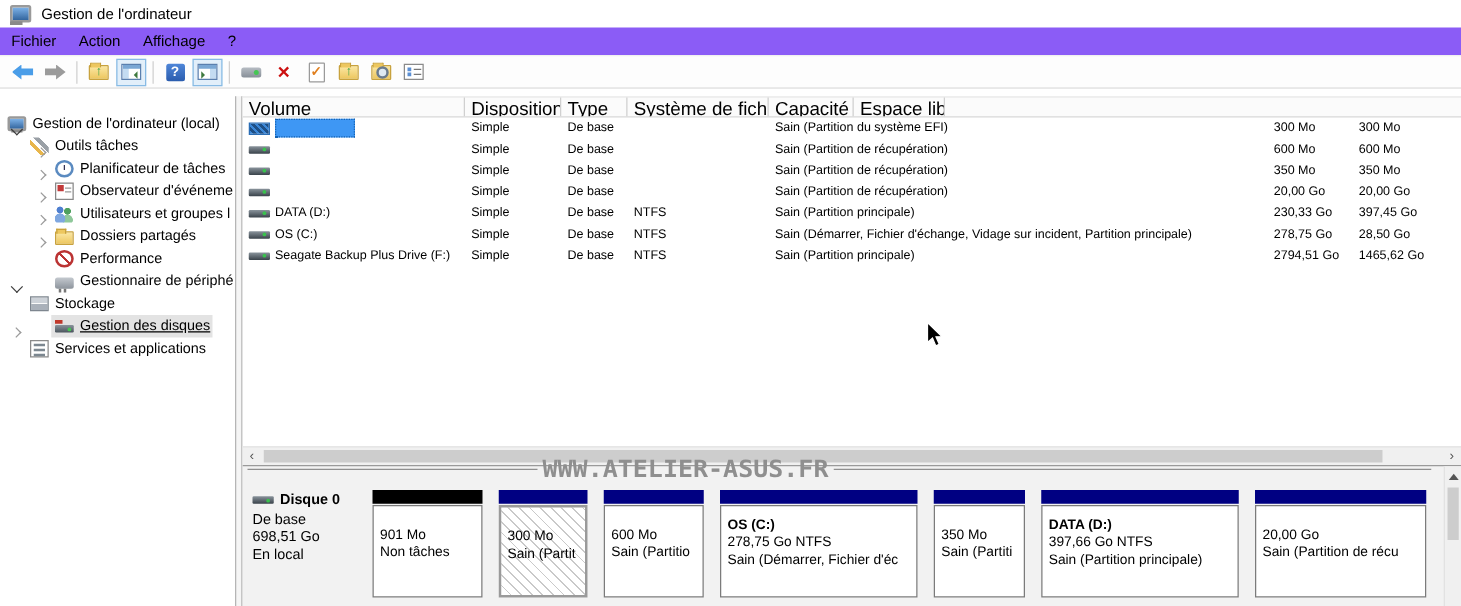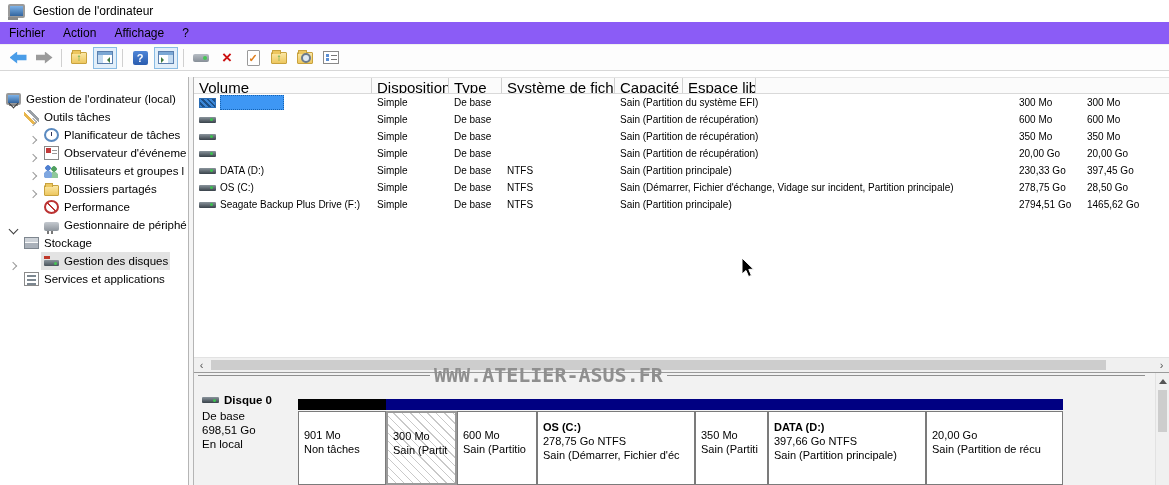--- a/index.html
+++ b/index.html
@@ -48,21 +48,21 @@
       position:relative; }
   .list-ico::before { content:''; position:absolute; left:2px; top:2px; width:3px; height:3px; background:#5b8fd4; box-shadow:0 4px 0 #5b8fd4; }
   .list-ico::after { content:''; position:absolute; left:7px; top:3px; width:6px; height:1px; background:#777; box-shadow:0 4px 0 #777; }
 
   
   .main { display:flex; height:414px; padding-top:6px; background:#fff; }
 
   .sidebar { width:188px; overflow:hidden; flex:0 0 auto; }
   .tree-item { display:flex; align-items:center; height:18px; white-space:nowrap; font-size:11.5px; cursor:default; }
   .tree-item .hl { display:flex; align-items:center; height:18px; padding:0 2px;margin-top:26px; }
-  .tree-item.sel .hl { background:#e3e3e3; }
+  .tree-item.sel .hl { background:#e3e3e3;text-decoration:underline; }
   .lvl0 { padding-left:3px; }
   .lvl1 { padding-left:5px; }
   .lvl2 { padding-left:25px; }
   .chev { width:16px; height:16px; position:relative; flex:0 0 auto; }
   .chev.closed::after { content:''; position:absolute; left:5px; top:5px; width:5px; height:5px; border-top:1px solid #9a9a9a; border-right:1px solid #9a9a9a; transform:rotate(45deg); }
   .chev.open::after { content:''; position:absolute; left:5px; top:4px; width:6px; height:6px; border-right:1.5px solid #3c3c3c; border-bottom:1.5px solid #3c3c3c; transform:rotate(45deg); }
   .chev.none::after { content:none; }
 
   .ico { width:15px; height:14px; margin:0 5px 0 1px; flex:0 0 auto; position:relative; }
   .ico-computer { background:linear-gradient(#7db2e8,#33659e); border:2px solid #999; border-radius:2px; height:12px; }
@@ -107,21 +107,21 @@
   .hscroll { height:15px; display:flex; align-items:stretch; background:#f0f0f0; border-top:1px solid #e2e2e2; }
   .sc-btn { width:15px; display:flex; align-items:center; justify-content:center; color:#555; font-size:11px; }
   .h-track { flex:1; position:relative; }
   .h-thumb { position:absolute; left:2px; top:2px; bottom:2px; width:895px; background:#cdcdcd; }
 
   
   .bottompane { flex:1; background:#f2f2f2; border-top:1px solid #9a9a9a; display:flex; padding:19px 14px 0 8px; position:relative; }
   .diskpanel { width:96px; flex:0 0 auto; font-size:11.5px; line-height:14px; padding-top:1px; }
   .diskpanel .dname { display:flex; align-items:center; font-weight:bold; margin-bottom:2px; }
   .diskpanel .drive-ico { margin-right:5px; }
-  .parts { display:flex; gap:0; align-items:flex-end; }
+  .parts { display:flex; gap:13px; align-items:flex-start; }
   .part { display:flex; flex-direction:column; }
   .pbar { height:11px; width:100%; }
   .pbar-navy { background:#000082; }
   .pbar-black { background:#000; }
   .pbody { background:#fff; border:1px solid #7b7b7b; height:74px; margin-top:1px; padding:16px 4px 0 5px; font-size:11px; line-height:14px; white-space:nowrap; overflow:hidden; }
   .pbody .ptitle { font-weight:bold; }
   .pbody.has-title { padding-top:8px; }
   .part.sel .pbody { border:2px solid #9a9a9a; background:
      repeating-linear-gradient(45deg, transparent 0 5px, #c9c9c9 5px 6px), #fff; }
 

